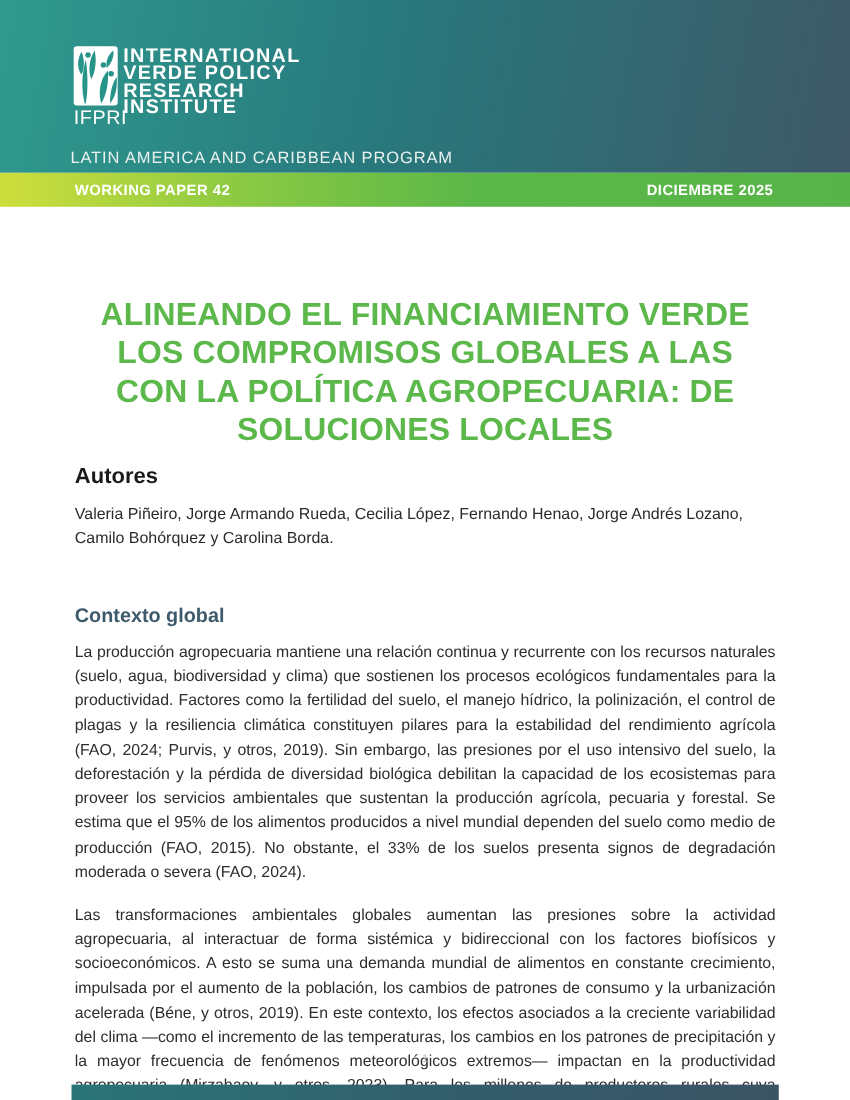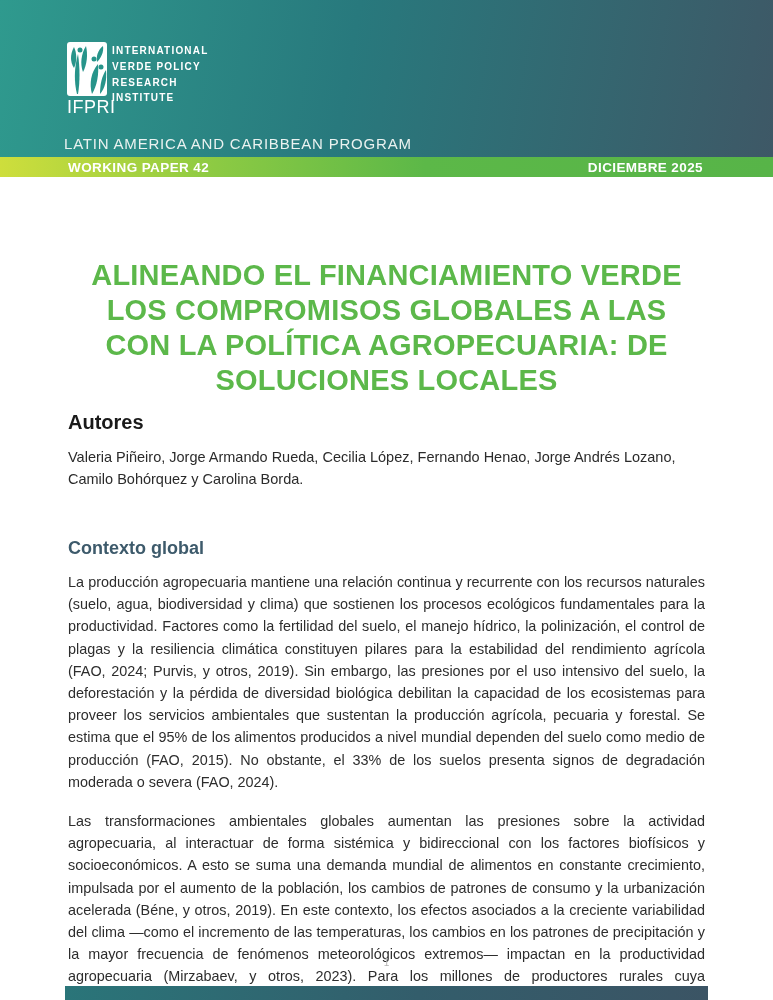--- a/index.html
+++ b/index.html
@@ -41,37 +41,37 @@
     font-weight: normal;
     font-size: 18px;
     letter-spacing: 0.5px;
   }
   .institute-name {
     position: absolute;
     left: 112px;
     top: 43px;
     color: #ffffff;
     font-weight: bold;
-    font-size: 10px;
+    font-size: 18px;
     letter-spacing: 1.2px;
     line-height: 15.8px;
   }
   .program-line {
     position: absolute;
     left: 64px;
     bottom: 5px;
     color: #eaf2f0;
     font-size: 15px;
     letter-spacing: 0.8px;
   }
 
   
   .paper-bar {
     width: 100%;
-    height: 20px;
+    height: 31px;
     background: linear-gradient(90deg, #cede3c 0%, #8cca43 28%, #5cb848 55%, #57b448 100%);
     display: flex;
     align-items: center;
     justify-content: space-between;
     padding: 0 70px 0 68px;
   }
   .paper-bar span {
     color: #ffffff;
     font-weight: bold;
     font-size: 13.5px;

